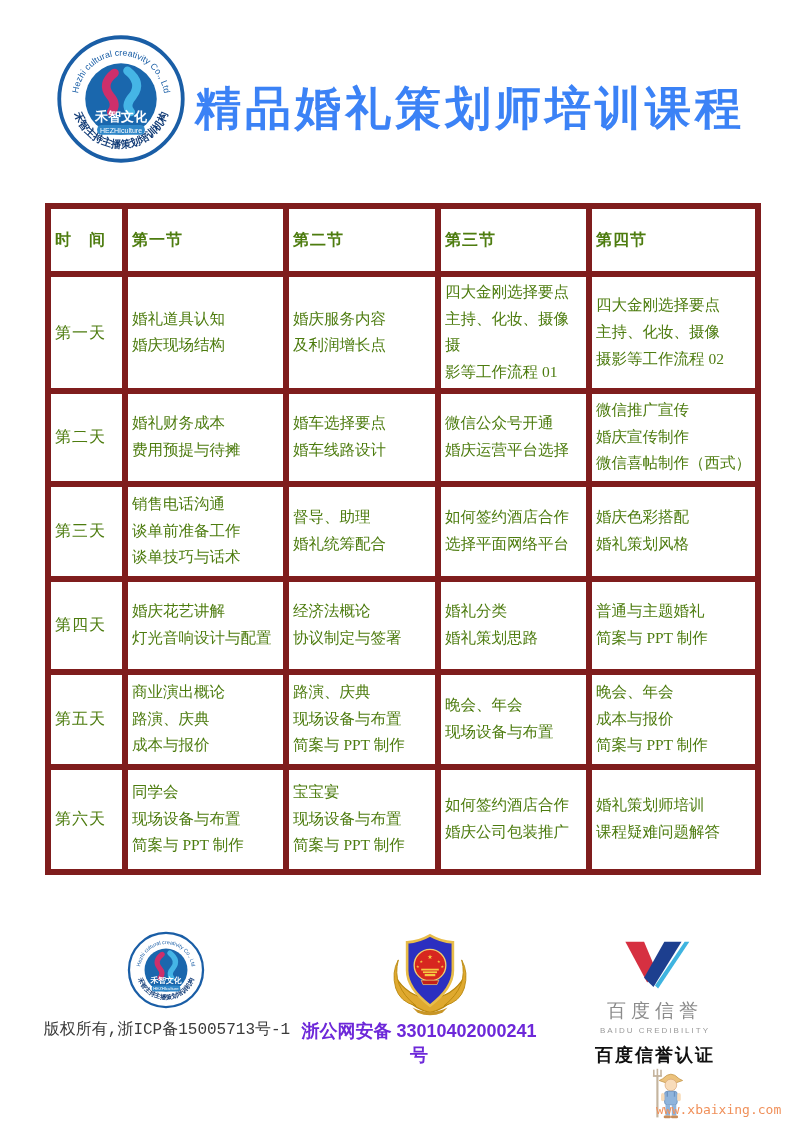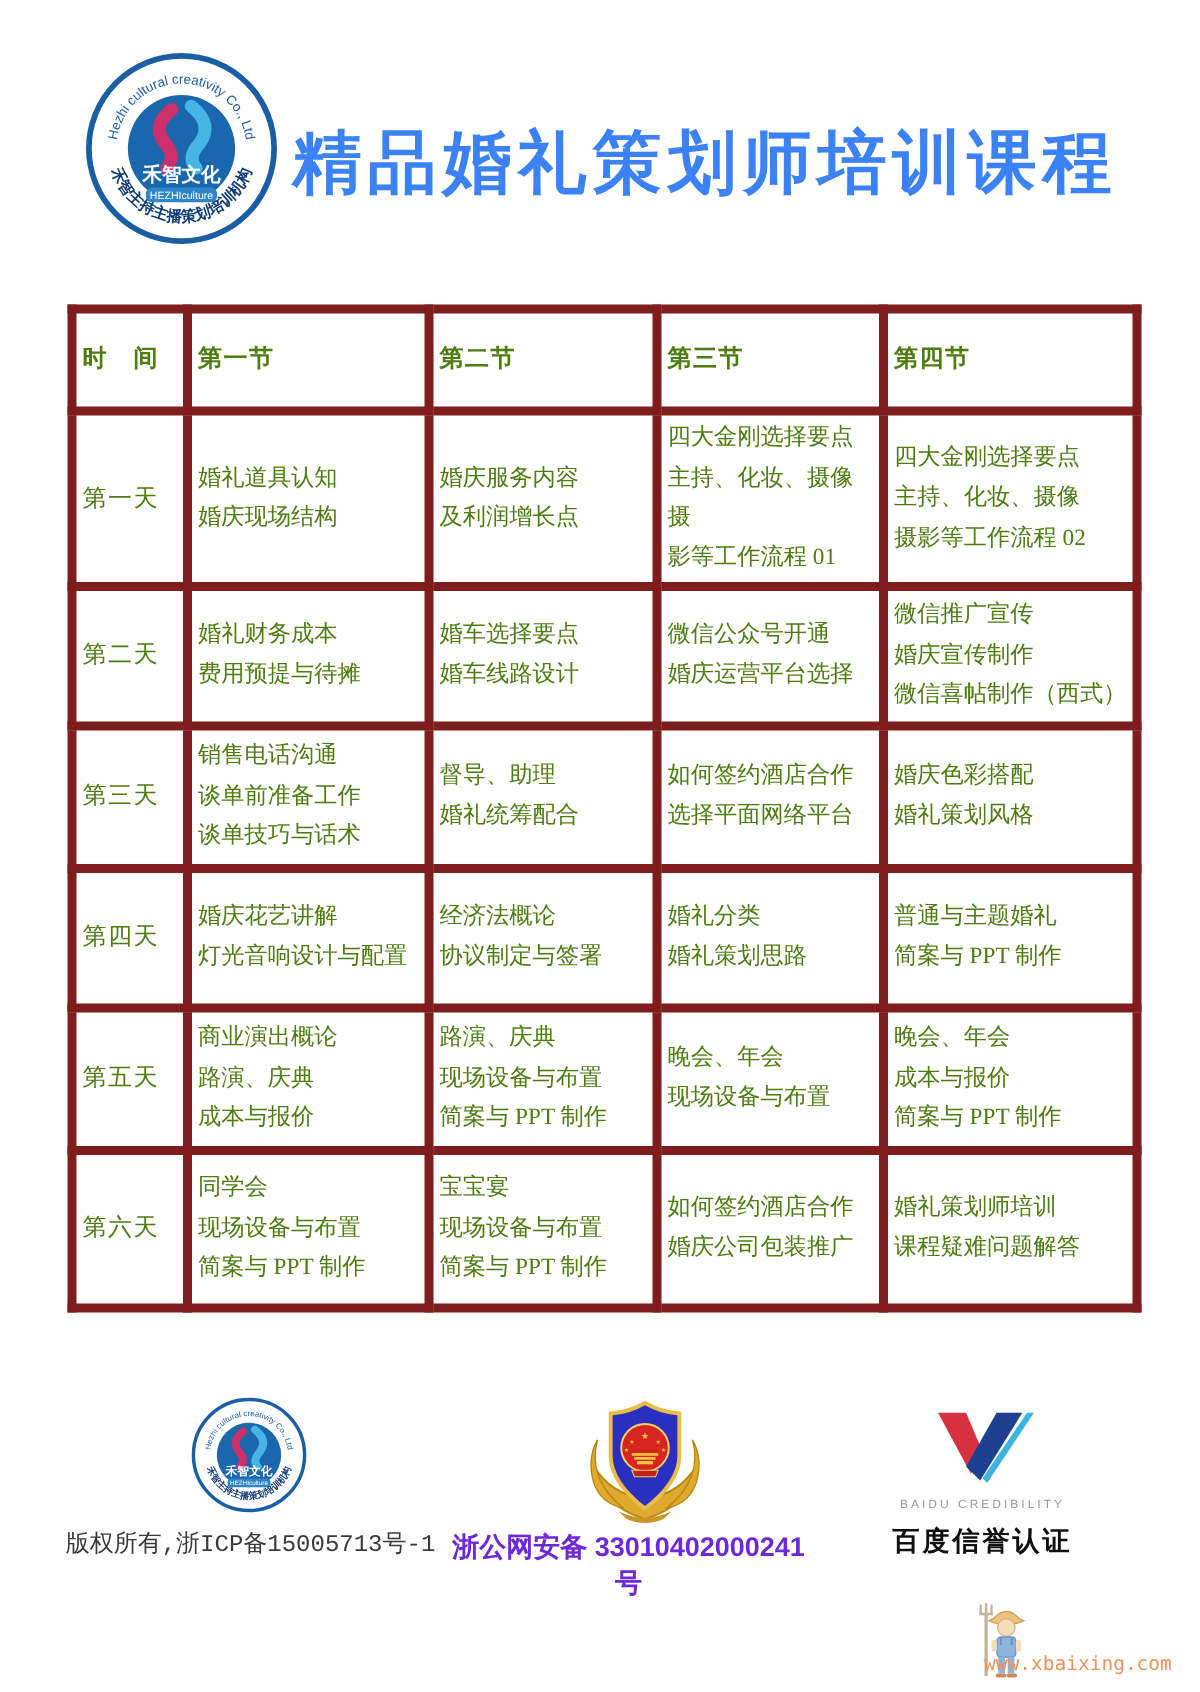--- a/index.html
+++ b/index.html
@@ -205,20 +205,21 @@
   </svg>
 
   <div class="police-text">浙公网安备 33010402000241号</div>
 
   <div class="baidu">
     <svg width="78" height="60" viewBox="0 0 100 70">
       <polygon points="12,4 36,4 52,42 40,56" fill="#d63041"></polygon>
       <polygon points="62,4 84,4 48,62 36,50" fill="#1d3f8f"></polygon>
       <polygon points="88,4 94,4 54,64 50,60" fill="#3fb4e0"></polygon>
     </svg>
+    <div class="baidu-name">百度信誉</div>
     <div class="baidu-en">BAIDU CREDIBILITY</div>
     <div class="baidu-cert">百度信誉认证</div>
   </div>
 
   <div class="watermark">
     <svg class="wm-farmer" width="36" height="56" viewBox="0 0 40 60">
       <line x1="6" y1="10" x2="6" y2="56" stroke="#c4b49e" stroke-width="2.4"></line>
       <line x1="1" y1="10" x2="11" y2="10" stroke="#c4b49e" stroke-width="2"></line>
       <line x1="2" y1="3" x2="2" y2="10" stroke="#c4b49e" stroke-width="1.8"></line>
       <line x1="6" y1="2" x2="6" y2="10" stroke="#c4b49e" stroke-width="1.8"></line>

